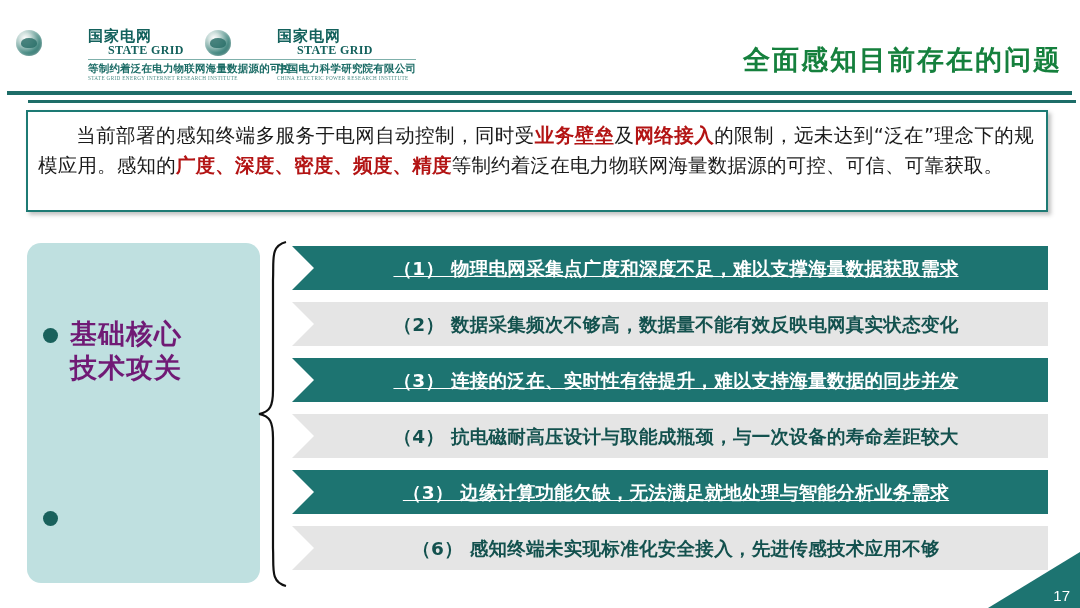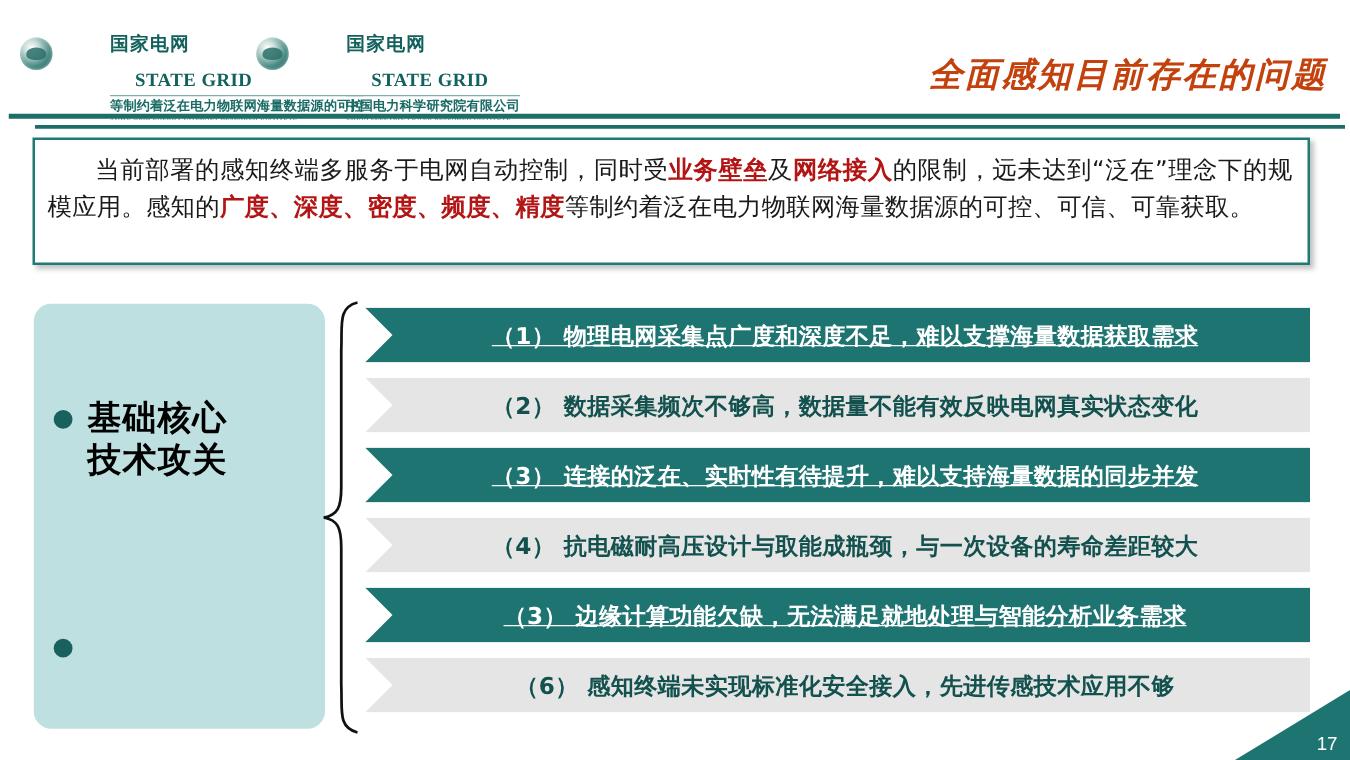--- a/index.html
+++ b/index.html
@@ -54,26 +54,26 @@
 
   .logo-text { line-height: 1; }
   .logo-cn-main {
     font-size: 15px;
     font-weight: bold;
     color: #13615c;
     letter-spacing: 1px;
     display: block;
   }
   .logo-en-main {
-    font-size: 15px;
+    font-size: 12px;
     font-weight: bold;
     color: #13615c;
     letter-spacing: .4px;
     display: block;
-    margin-top: 15px;
+    margin-top: 1px;
     font-variant: small-caps;
     font-family: "Liberation Serif", serif;
     padding-left: 20px;
   }
   .logo-rule {
     width: 100%;
     height: 1px;
     background: #7fb0ab;
     margin: 3px 0 3px 0;
   }
@@ -94,24 +94,23 @@
     white-space: nowrap;
     font-family: "Liberation Serif", serif;
   }
 
   #slide-title {
     position: absolute;
     right: 18px;
     top: 42px;
     font-size: 27px;
     font-weight: bold;
-    color: #c2410c;
+    color: #15803d;
     letter-spacing: 2px;
     white-space: nowrap;
-    font-style: italic;
   }
 
   #title-rule-top {
     position: absolute;
     left: 7px; top: 91px;
     width: 1065px; height: 4px;
     background: #1d6d68;
   }
   #title-rule-bottom {
     position: absolute;
@@ -169,21 +168,21 @@
     width: 15px; height: 15px;
     border-radius: 50%;
     background: #19615c;
     margin-top: 11px;
     margin-right: 12px;
     flex: 0 0 auto;
   }
   .cat-label {
     font-size: 27px;
     font-weight: bold;
-    color: #000000;
+    color: #701a75;
     line-height: 34px;
     letter-spacing: 1px;
     white-space: pre-line;
   }
 
   
   #brace {
     position: absolute;
     left: 256px; top: 240px;
     width: 42px; height: 348px;

